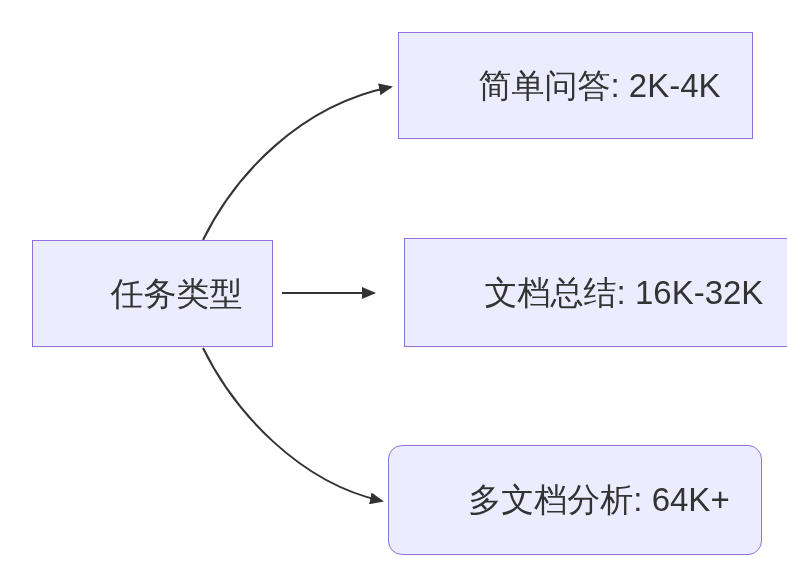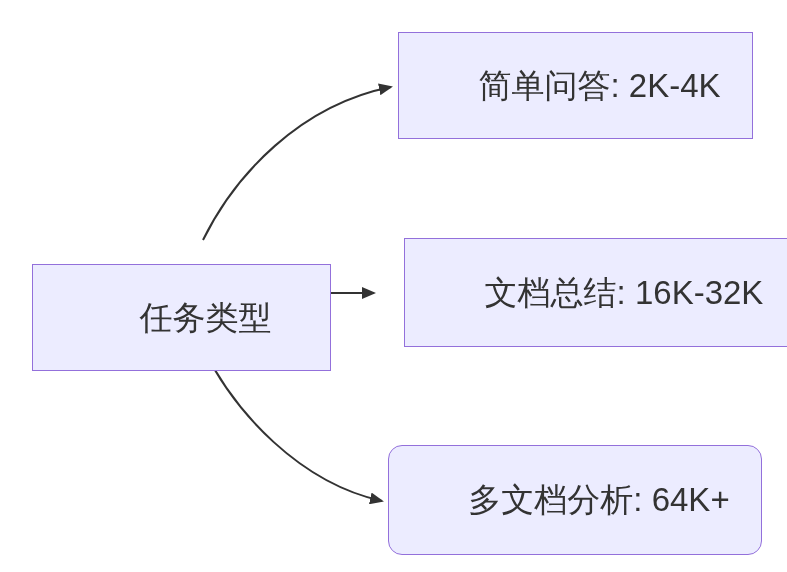--- a/index.html
+++ b/index.html
@@ -41,21 +41,21 @@
     justify-content: center;
     text-align: left;
     padding-left: 48px;
   }
   .node-label {
     font-size: 33px;
     line-height: 1.2;
     color: var(--text-color);
     white-space: nowrap;
   }
-  .node-root { left: 32px;  top: 240px; width: 299px; height: 107px; margin-top: 24px; }
+  .node-root { left: 32px;  top: 240px; width: 241px; height: 107px; }
   .node-b0   { left: 398px; top: 32px;  width: 355px; height: 107px; }
   .node-b1   { left: 404px; top: 238px; width: 392px; height: 109px; }
   .node-b2   { left: 388px; top: 445px; width: 374px; height: 110px; border-radius: 14px; }
 </style>
 </head>
 <body>
 
 <div class="canvas">
 
   <svg class="edges" viewBox="0 0 787 572" xmlns="http://www.w3.org/2000/svg">

